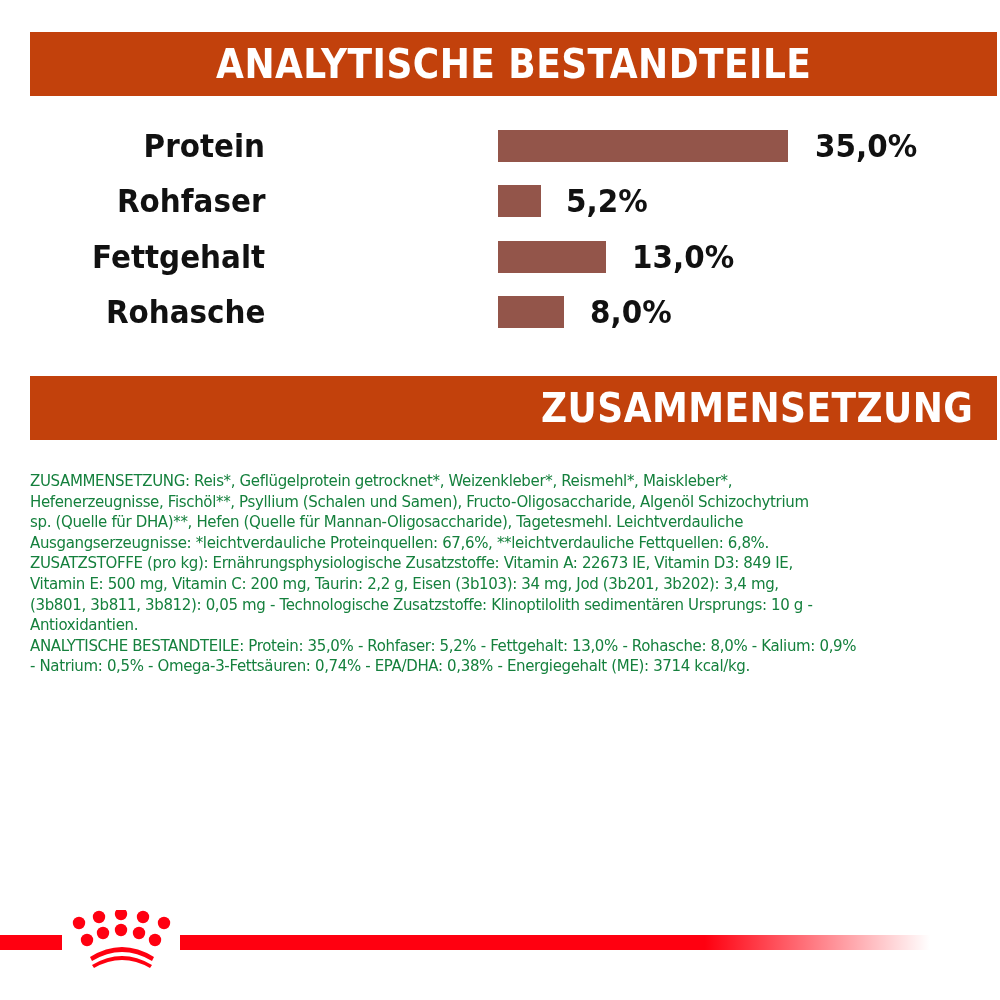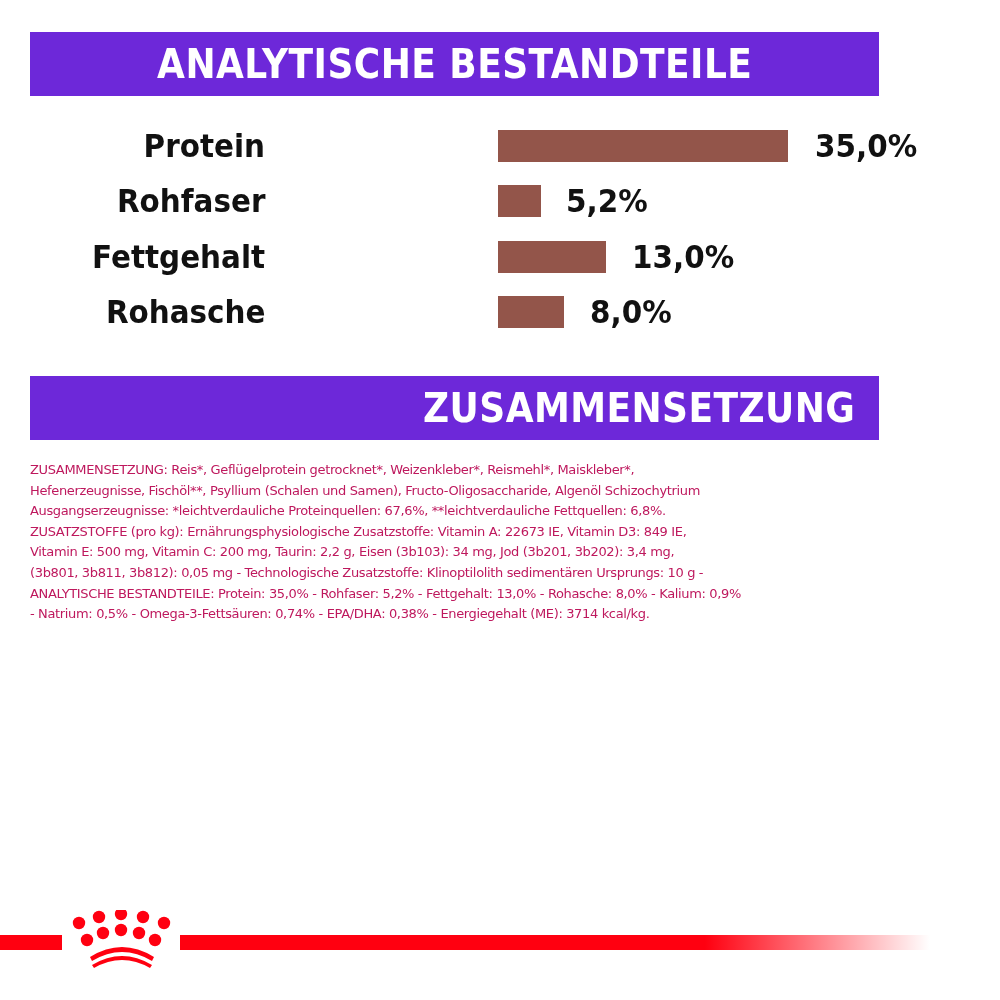--- a/index.html
+++ b/index.html
@@ -1,25 +1,25 @@
 <!DOCTYPE html>
 <html><head>
 <meta charset="utf-8">
 <style>
   html, body { margin:0; padding:0; background:#ffffff; }
   body { width:1000px; height:1000px; position:relative; overflow:hidden; font-family:"DejaVu Sans Condensed","DejaVu Sans", sans-serif; color:#111; }
-  .band { position:absolute; left:30px; width:849px; height:64px; background:#6d28d9; display:flex; align-items:center; justify-content:center; }
+  .band { position:absolute; left:30px; width:967px; height:64px; background:#c2410c; display:flex; align-items:center; justify-content:center; }
   .band span { color:#fff; font-family:"DejaVu Sans", sans-serif; font-weight:bold; font-size:40px; letter-spacing:0.5px; transform:scaleX(0.9); display:inline-block; }
   #band1 { top:32px; }
   #band2 { top:376px;justify-content:flex-end; }
   .row { position:absolute; left:0; width:793px; height:34px; }
   .row .label { position:absolute; right:528px; top:0; font-family:"DejaVu Sans", sans-serif; font-weight:bold; font-size:32px; line-height:34px; color:#111; transform:scaleX(0.92); transform-origin:right center; white-space:nowrap; }
   .row .bar { position:absolute; left:498px; top:1px; height:32px; background:#93554A; }
   .row .value { position:absolute; top:0; font-family:"DejaVu Sans", sans-serif; font-weight:bold; font-size:32px; line-height:34px; color:#111; transform:scaleX(0.92); transform-origin:left center; white-space:nowrap; }
-  .textblock { position:absolute; left:30px; top:460px; width:945px; font-family:"DejaVu Sans", sans-serif; font-size:13px; line-height:20.6px; color:#be185d; letter-spacing:-0.35px; }
+  .textblock { position:absolute; left:30px; top:471px; width:945px; font-family:"DejaVu Sans", sans-serif; font-size:15px; line-height:20.6px; color:#15803d; letter-spacing:-0.35px; }
   .textblock p { margin:0; white-space:nowrap; }
   .redline-left { position:absolute; left:0; top:935px; width:62px; height:15px; background:#FF0010; }
   .redline-right { position:absolute; left:180px; top:935px; width:750px; height:15px; background:linear-gradient(to right, #FF0010 0%, #FF0010 70%, rgba(255,0,16,0.5) 85%, rgba(255,0,16,0) 100%); }
   .crown { position:absolute; left:68px; top:910px; width:112px; height:70px; }
 </style>
 </head>
 <body>
 
 <div class="band" id="band1">
   <span>ANALYTISCHE BESTANDTEILE</span>
@@ -48,24 +48,26 @@
   </div>
 </div>
 
 <div class="band" id="band2">
   <span>ZUSAMMENSETZUNG</span>
 </div>
 
 <div class="textblock">
   <p>ZUSAMMENSETZUNG: Reis*, Geflügelprotein getrocknet*, Weizenkleber*, Reismehl*, Maiskleber*,</p>
   <p>Hefenerzeugnisse, Fischöl**, Psyllium (Schalen und Samen), Fructo-Oligosaccharide, Algenöl Schizochytrium</p>
+  <p>sp. (Quelle für DHA)**, Hefen (Quelle für Mannan-Oligosaccharide), Tagetesmehl. Leichtverdauliche</p>
   <p>Ausgangserzeugnisse: *leichtverdauliche Proteinquellen: 67,6%, **leichtverdauliche Fettquellen: 6,8%.</p>
   <p>ZUSATZSTOFFE (pro kg): Ernährungsphysiologische Zusatzstoffe: Vitamin A: 22673 IE, Vitamin D3: 849 IE,</p>
   <p>Vitamin E: 500 mg, Vitamin C: 200 mg, Taurin: 2,2 g, Eisen (3b103): 34 mg, Jod (3b201, 3b202): 3,4 mg,</p>
   <p>(3b801, 3b811, 3b812): 0,05 mg - Technologische Zusatzstoffe: Klinoptilolith sedimentären Ursprungs: 10 g -</p>
+  <p>Antioxidantien.</p>
   <p>ANALYTISCHE BESTANDTEILE: Protein: 35,0% - Rohfaser: 5,2% - Fettgehalt: 13,0% - Rohasche: 8,0% - Kalium: 0,9%</p>
   <p>- Natrium: 0,5% - Omega-3-Fettsäuren: 0,74% - EPA/DHA: 0,38% - Energiegehalt (ME): 3714 kcal/kg.</p>
 </div>
 
 <div class="redline-left"></div>
 <div class="redline-right"></div>
 <svg class="crown" viewBox="0 0 112 70">
   <g fill="#FF0010">
     <circle cx="11" cy="13" r="6.2"></circle>
     <circle cx="31" cy="7" r="6.2"></circle>

